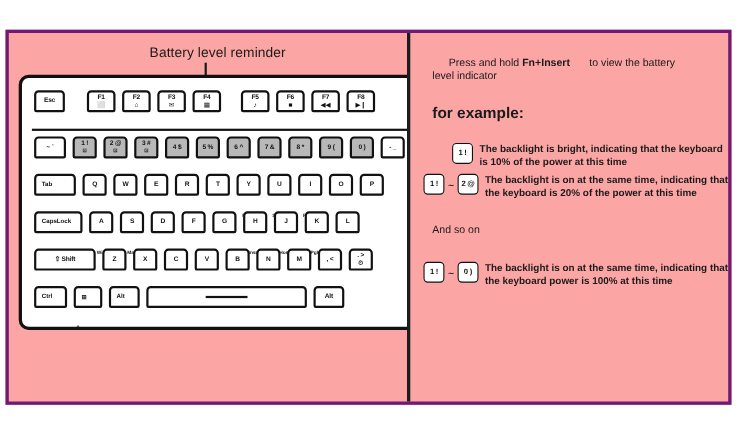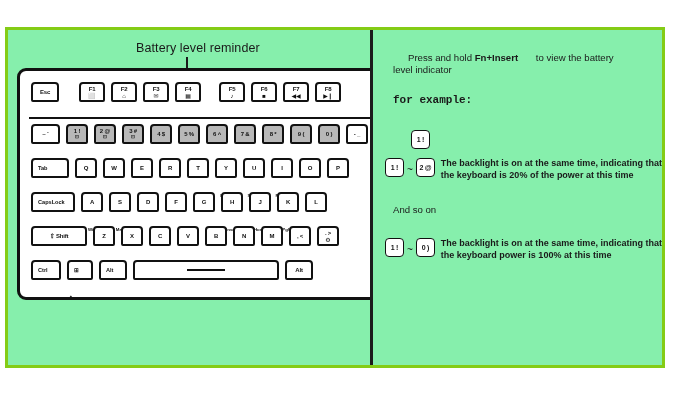--- a/index.html
+++ b/index.html
@@ -16,23 +16,23 @@
     position: relative;
   }
 
   
   #frame {
     position: absolute;
     left: 5px;
     top: 27px;
     width: 660px;
     height: 341px;
-    border: 3px solid #84cc16;
+    border: 3px solid #701a75;
     box-sizing: border-box;
-    background: #86efac;
+    background: #fca5a5;
     overflow: hidden;
   }
 
   
   #divider {
     position: absolute;
     left: 362px;
     top: 0px;
     width: 3px;
     height: 341px;
@@ -229,23 +229,22 @@
     top: 22px;
     width: 230px;
     font-size: 9.6px;
     line-height: 12px;
     font-weight: bold;
   }
   #intro .normal { font-weight: normal; margin-left: 15px; }
   #forexample {
     left: 20px;
     top: 64px;
-    font-size: 11px;
-    font-weight: bold;
-    font-family: Liberation Mono, monospace;
+    font-size: 14px;
+    font-weight: bold;
   }
   #andsoon {
     left: 20px;
     top: 174px;
     font-size: 9.6px;
     font-weight: normal;
   }
 
   .example {
     position: absolute;
@@ -694,20 +693,21 @@
   <div id="right-panel">
 
     <div id="intro" class="r-text">
       <span class="normal">Press and hold </span><span>Fn+Insert</span><span class="normal"> to view the battery level indicator</span>
     </div>
 
     <div id="forexample" class="r-text">for example:</div>
 
     <div class="example" id="ex1">
       <div class="minikey">1 !</div>
+      <div class="ex-desc">The backlight is bright, indicating that the keyboard is 10% of the power at this time</div>
     </div>
 
     <div class="example" id="ex2">
       <div class="minikey">1 !</div>
       <div class="tilde">~</div>
       <div class="minikey">2 @</div>
       <div class="ex-desc">The backlight is on at the same time, indicating that the keyboard is 20% of the power at this time</div>
     </div>
 
     <div id="andsoon" class="r-text">And so on</div>

